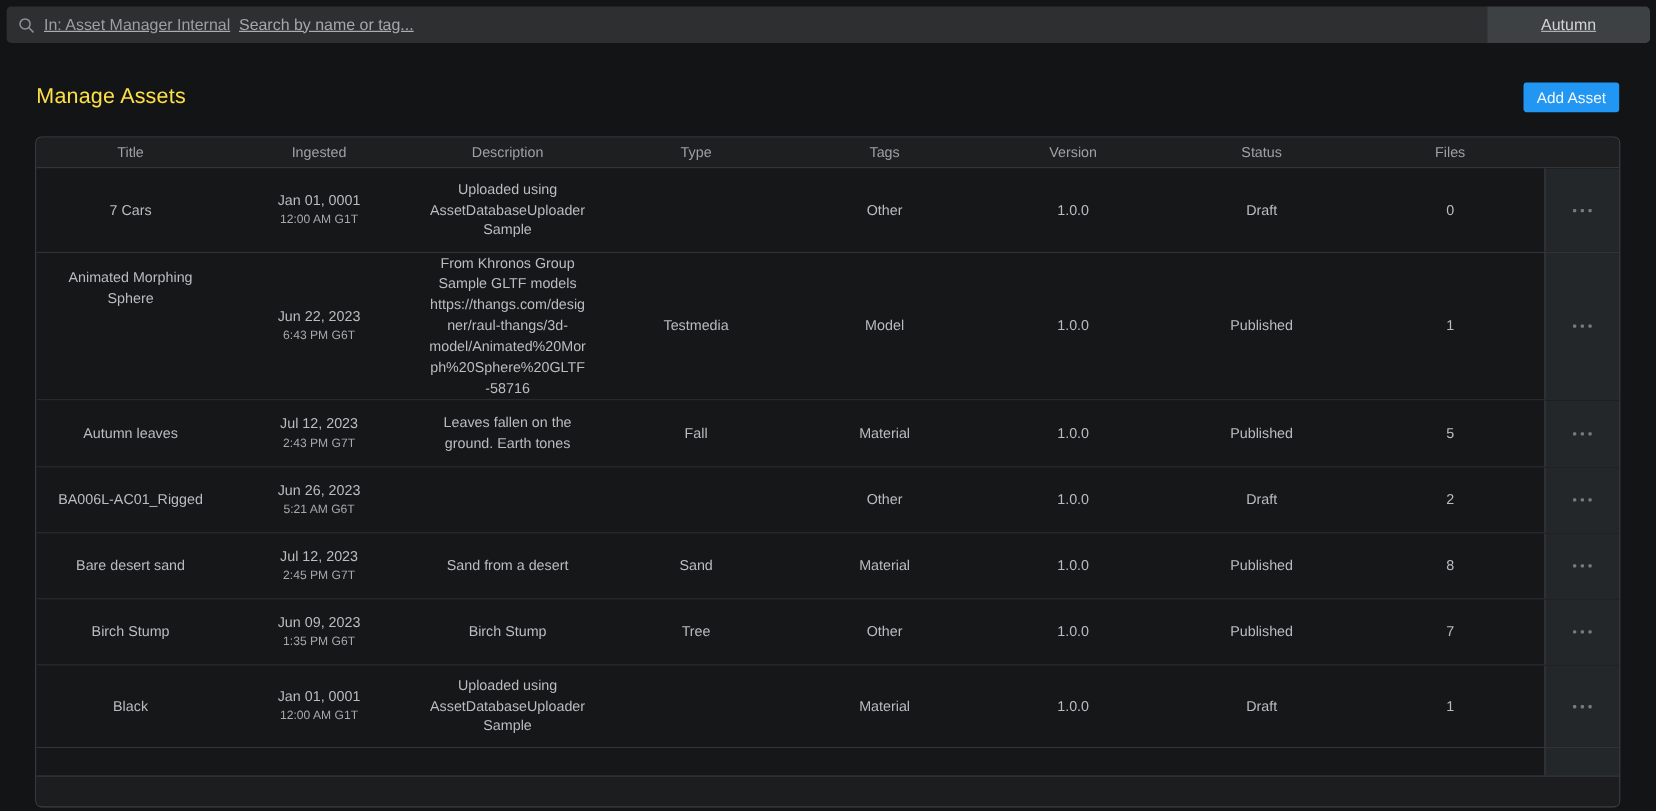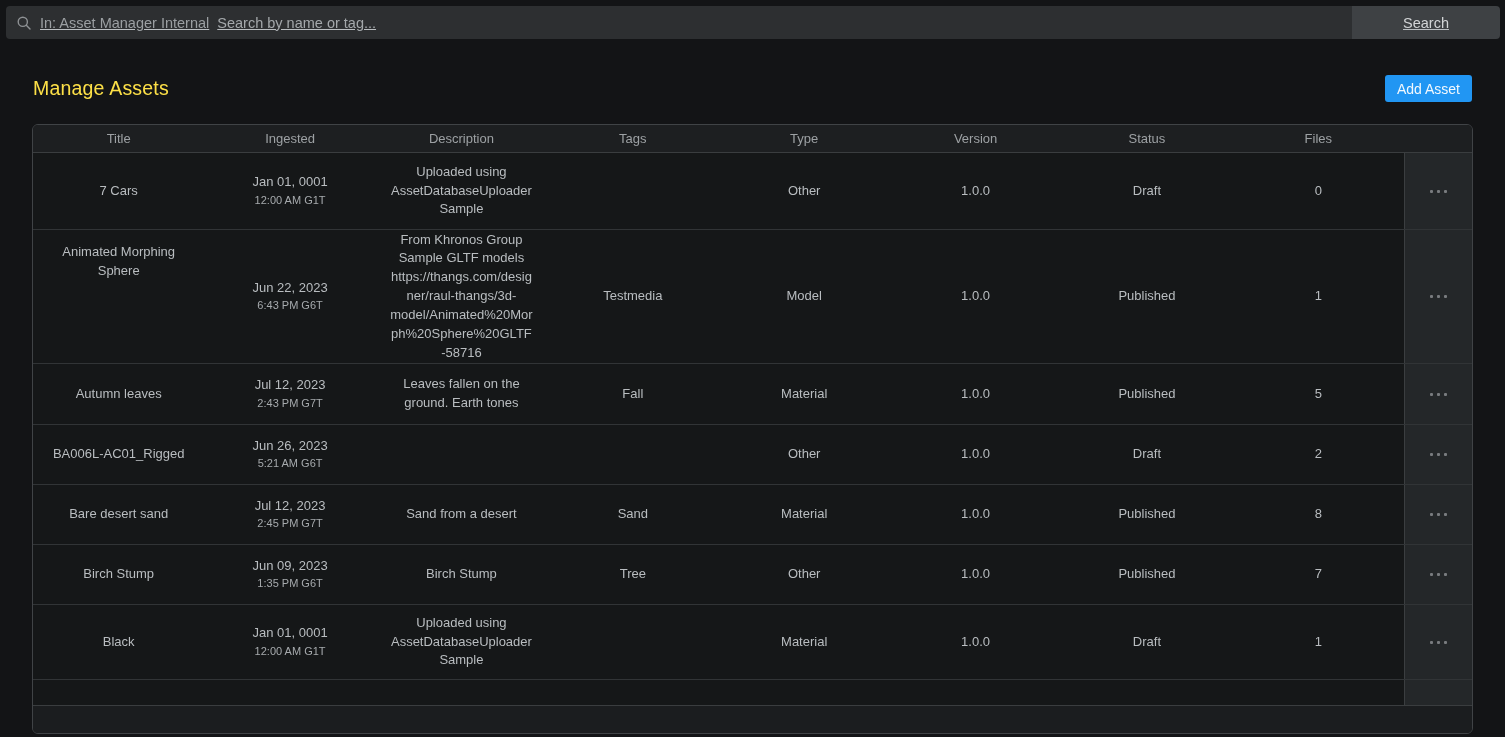--- a/index.html
+++ b/index.html
@@ -94,40 +94,40 @@
   <div class="search-box">
     <span>
       <svg width="16" height="16" viewBox="0 0 16 16" fill="none">
         <circle cx="6.8" cy="6.8" r="4.6" stroke="#8e9194" stroke-width="1.4"></circle>
         <line x1="10.3" y1="10.3" x2="14" y2="14" stroke="#8e9194" stroke-width="1.4" stroke-linecap="round"></line>
       </svg>
     </span>
     <span class="search-scope">In: Asset Manager Internal</span>
     <input class="search-input" type="text" placeholder="Search by name or tag..." style="">
   </div>
-  <button class="search-btn">Search</button>
+  <button class="search-btn">Autumn</button>
 </div>
 
 <div class="page-head">
   <div class="page-title">Manage Assets</div>
   <button class="add-btn" style="background: rgb(33, 150, 243);">Add Asset</button>
 </div>
 
 <div class="table-wrap">
 
   <div class="grid-row thead">
   <div class="hcell">Title</div>
 
   <div class="hcell">Ingested</div>
 
   <div class="hcell">Description</div>
 
+  <div class="hcell">Type</div>
+
   <div class="hcell">Tags</div>
-
-  <div class="hcell">Type</div>
 
   <div class="hcell">Version</div>
 
   <div class="hcell">Status</div>
 
   <div class="hcell">Files</div>
 </div>
 
   <div class="tbody">
   <div class="grid-row trow">

